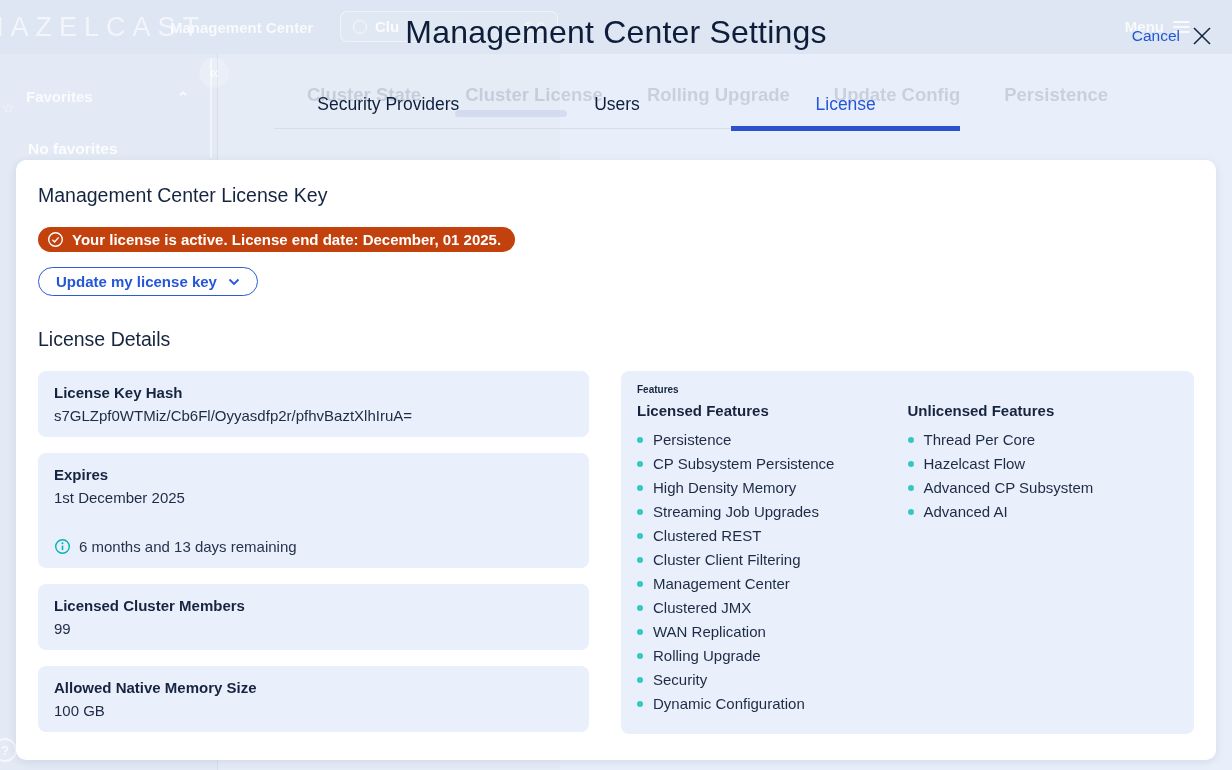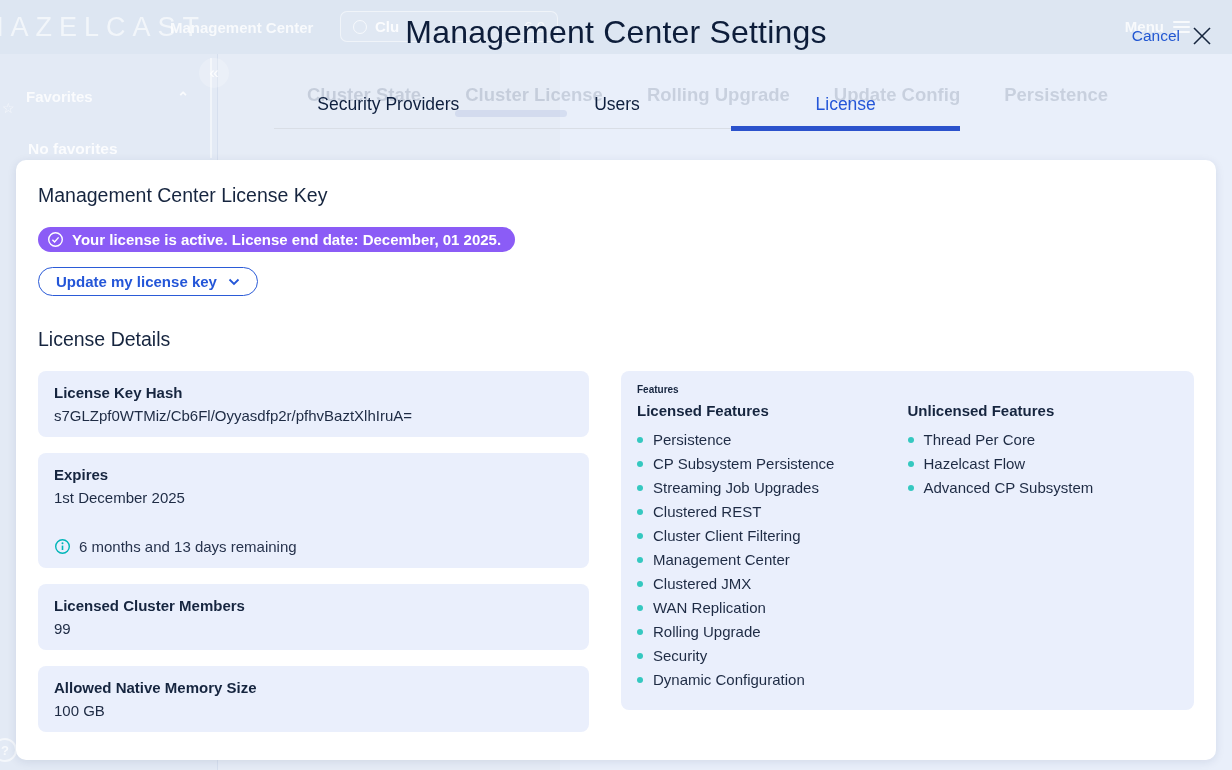--- a/index.html
+++ b/index.html
@@ -56,21 +56,21 @@
   .tabs { position:absolute; left:274px; top:94px; width:686px; display:flex;
     border-bottom:1px solid #d9dee6; }
   .tab { flex:1; text-align:center; font-size:17.5px; font-weight:500; color:#0e1f3e;
     padding-bottom:13px; position:relative; cursor:pointer; white-space:nowrap; }
   .tab.active { color:#2456d8; }
   .tab .underline { position:absolute; left:0; right:0; bottom:-3px; height:5px; background:#2b52cc; }
 
   .card { position:absolute; left:16px; top:160px; width:1200px; height:600px; background:#ffffff;
     border-radius:10px; box-shadow:0 2px 10px rgba(16,42,90,0.10); padding:24px 22px; }
   .sec-heading { font-size:19.5px; font-weight:500; color:#16253f; }
-  .badge { margin-top:20px; display:inline-flex; align-items:center; gap:8px; background:#8b5cf6;
+  .badge { margin-top:20px; display:inline-flex; align-items:center; gap:8px; background:#c2410c;
     color:#ffffff; font-size:15px; font-weight:700; padding:4px 14px 4px 9px; border-radius:14px; }
   .update-btn { display:block; margin-top:15px; }
   .update-btn button { display:inline-flex; align-items:center; gap:11px; background:#ffffff;
     border:1.5px solid #2b5bd7; color:#2456d8; font-size:15px; font-weight:600;
     font-family:"Liberation Sans",sans-serif; border-radius:15px; padding:5px 17px; cursor:pointer; }
   .heading-2 { margin-top:32px; }
   .details-grid { margin-top:20px; display:flex; gap:32px; align-items:flex-start; }
   .left-col { width:551px; flex:none; }
   .detail-card { background:#eaeffc; border-radius:8px; padding:13px 16px; margin-bottom:16px; }
   .detail-label { font-size:15px; font-weight:700; color:#16253f; margin-bottom:6px; }
@@ -209,20 +209,24 @@
                 <li>
                   <span class="dot"></span>
                   <span>Persistence</span>
                 </li>
                 <li>
                   <span class="dot"></span>
                   <span>CP Subsystem Persistence</span>
                 </li>
                 <li>
                   <span class="dot"></span>
+                  <span>High Density Memory</span>
+                </li>
+                <li>
+                  <span class="dot"></span>
                   <span>Streaming Job Upgrades</span>
                 </li>
                 <li>
                   <span class="dot"></span>
                   <span>Clustered REST</span>
                 </li>
                 <li>
                   <span class="dot"></span>
                   <span>Cluster Client Filtering</span>
                 </li>
@@ -260,19 +264,23 @@
                   <span>Thread Per Core</span>
                 </li>
                 <li>
                   <span class="dot"></span>
                   <span>Hazelcast Flow</span>
                 </li>
                 <li>
                   <span class="dot"></span>
                   <span>Advanced CP Subsystem</span>
                 </li>
+                <li>
+                  <span class="dot"></span>
+                  <span>Advanced AI</span>
+                </li>
               </ul>
           </div>
         </div>
       </div>
     </div>
   </div>
 </div>
 
 </body></html>

